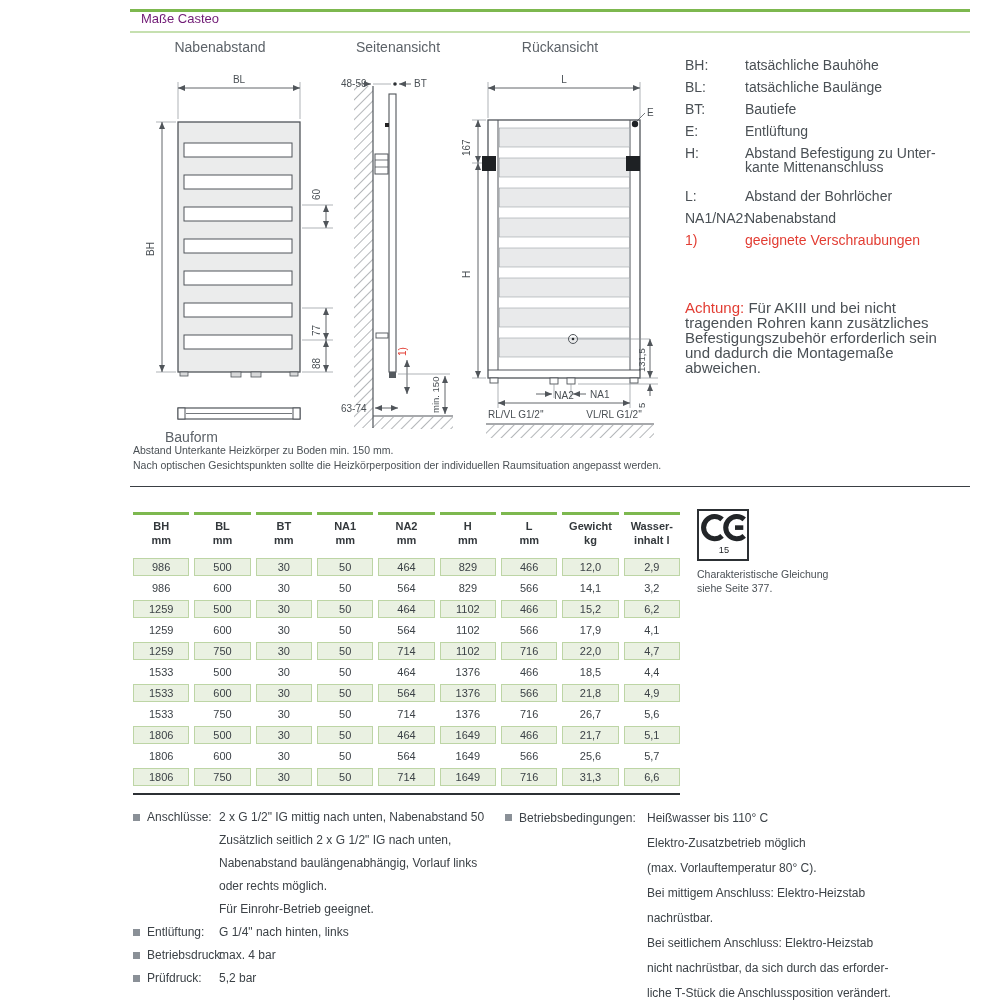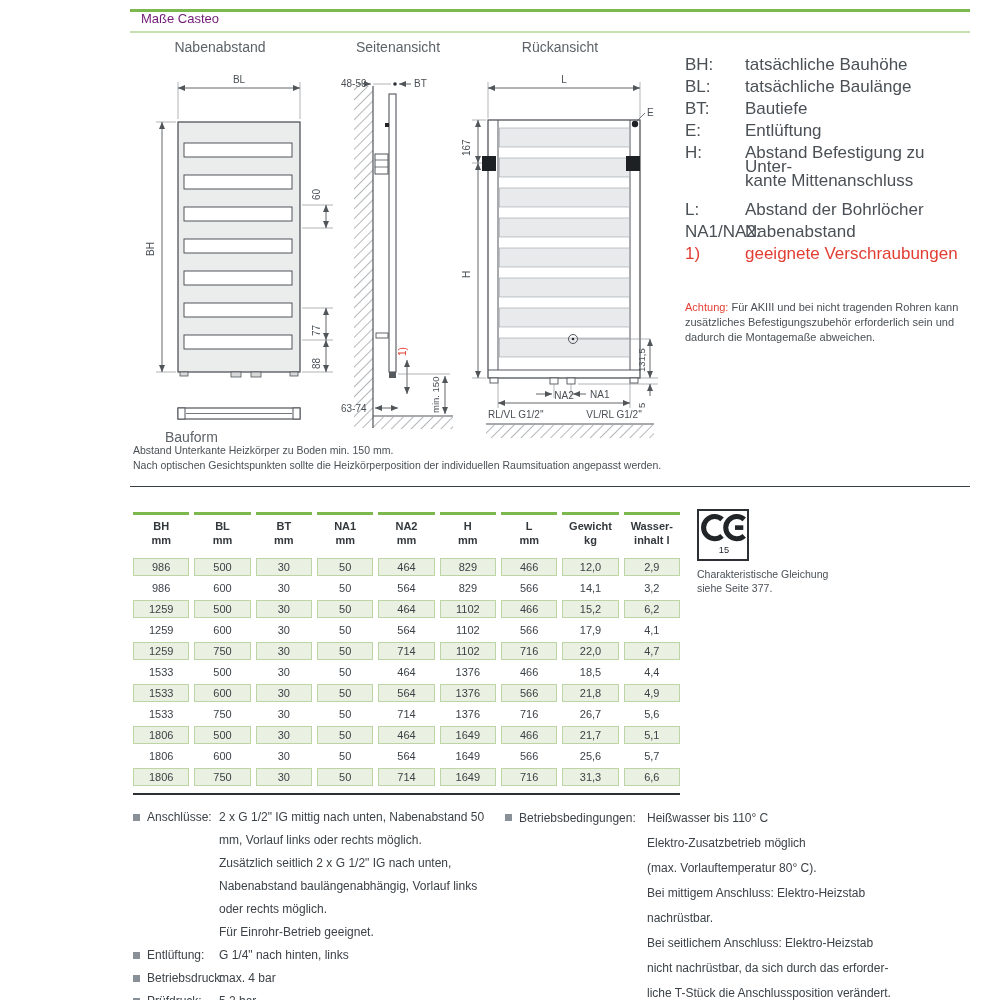--- a/index.html
+++ b/index.html
@@ -10,28 +10,28 @@
   }
 
   
   .rule-green{position:absolute;left:130px;width:840px;height:3px;background:#7db84f;}
   .rule-green-light{position:absolute;left:130px;width:840px;height:2px;background:#c6e0b0;}
   .page-title{position:absolute;left:141px;top:11px;font-size:13px;font-weight:normal;color:#701a75;}
 
   .view-title{position:absolute;top:39px;font-size:14px;color:#5c6268;text-align:center;width:130px;}
 
   
-  .legend{position:absolute;left:685px;top:58px;width:288px;font-size:17px;line-height:14px;color:#4a5055;}
+  .legend{position:absolute;left:685px;top:58px;width:288px;font-size:14px;line-height:14px;color:#4a5055;}
   .legend-item{display:flex;margin-bottom:8px;}
   .legend-term{flex:none;width:60px;}
   .legend-desc{flex:1;white-space:pre-line;}
   .legend-item:nth-child(6){margin-top:15px;}
   .legend-item.red{color:#e23d33;}
 
-  .warning{position:absolute;left:685px;top:300px;width:276px;font-size:11px;line-height:15px;color:#4a5055;}
+  .warning{position:absolute;left:685px;top:300px;width:276px;font-size:15px;line-height:15px;color:#4a5055;}
   .warning .wl{color:#e23d33;}
 
   
   .notes{position:absolute;left:133px;top:443px;font-size:10.5px;line-height:15px;color:#4a5055;}
   .sep-dark{position:absolute;left:130px;top:486px;width:840px;height:1px;background:#3a3f44;}
 
   
   .dim-table{position:absolute;left:133px;top:512px;width:547px;border-bottom:2px solid #2c3034;padding-bottom:4px;}
   .t-head,.t-row{display:grid;grid-template-columns:repeat(9,1fr);column-gap:5px;}
   .t-head .hc{border-top:3px solid #7db84f;padding-top:4px;text-align:center;
@@ -469,21 +469,20 @@
   <div>Charakteristische Gleichung</div>
   <div>siehe Seite 377.</div>
 </div>
 
 <div class="specs-col left">
     <div class="spec-row">
       <span class="bullet"></span>
       <span class="spec-label">Anschlüsse:</span>
       <div class="spec-value">
         <div>2 x G 1/2" IG mittig nach unten, Nabenabstand 50</div>
-        <div>mm, Vorlauf links oder rechts möglich.</div>
         <div>Zusätzlich seitlich 2 x G 1/2" IG nach unten,</div>
         <div>Nabenabstand baulängenabhängig, Vorlauf links</div>
         <div>oder rechts möglich.</div>
         <div>Für Einrohr-Betrieb geeignet.</div>
       </div>
     </div>
     <div class="spec-row">
       <span class="bullet"></span>
       <span class="spec-label">Entlüftung:</span>
       <div class="spec-value">

